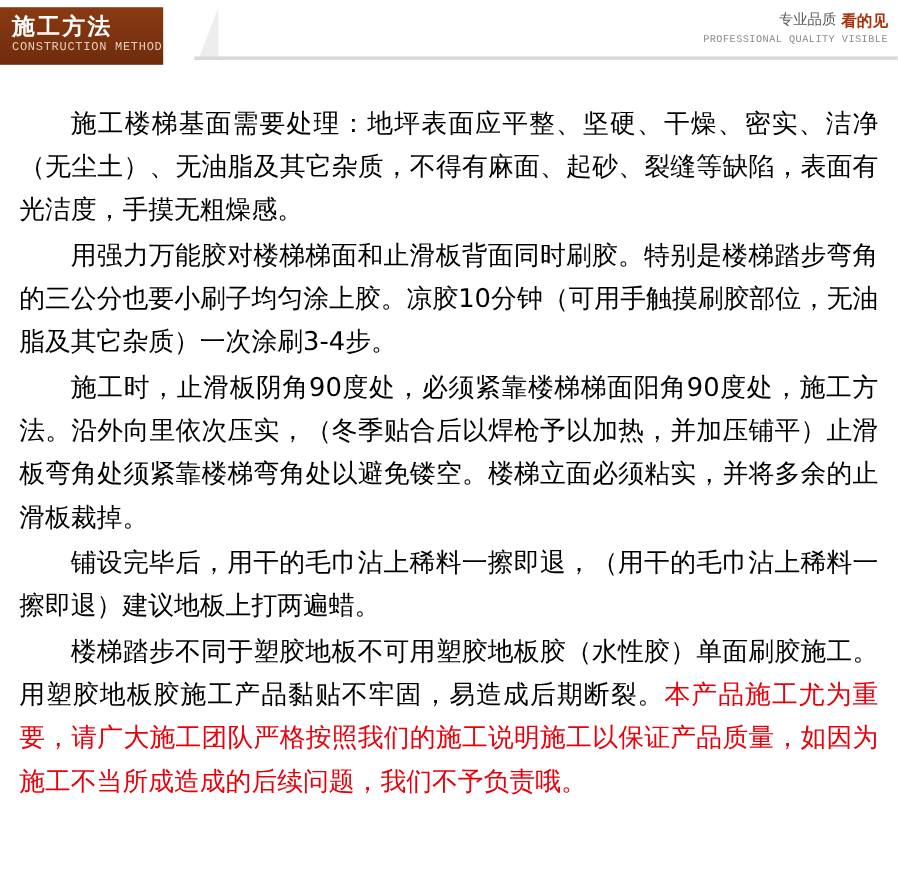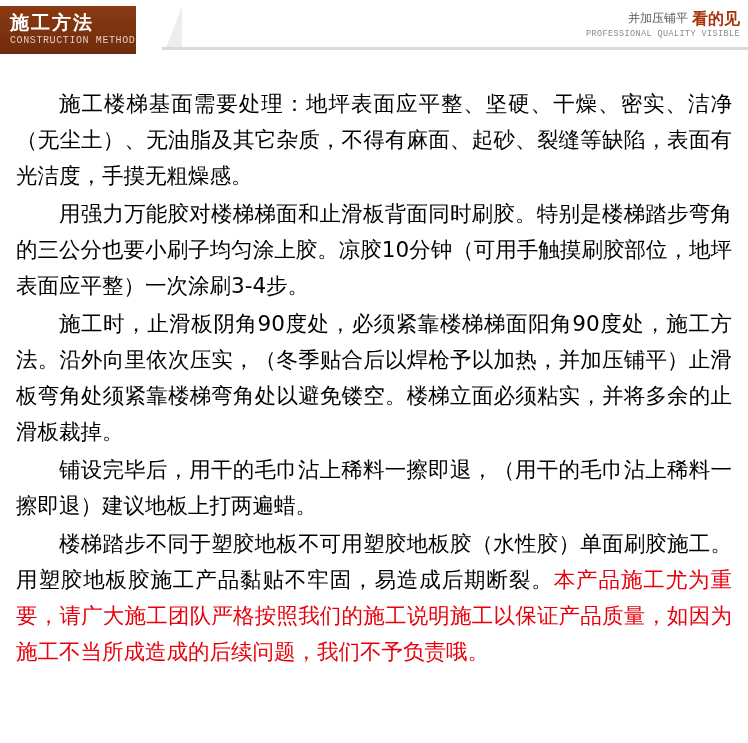--- a/index.html
+++ b/index.html
@@ -75,21 +75,21 @@
     top: 10px;
     text-align: right;
     line-height: 1.15;
   }
   .header-right .line1 {
     font-size: 12px;
     color: #5a5a5a;
   }
   .header-right .line1 .accent {
     color: #a8320c;
-    font-size: 16px;
+    font-size: 13px;
     font-weight: bold;
     vertical-align: -2px;
     margin-left: 4px;
   }
   .header-right .line2 {
     font-size: 8.5px;
     color: #8a8a8a;
     letter-spacing: 0.4px;
     font-family: Liberation Mono, monospace;
     margin-top: 2px;
@@ -119,27 +119,27 @@
 
   <div class="header">
     <div class="header-badge">
       <div class="cn">施工方法</div>
       <div class="en">CONSTRUCTION METHOD</div>
     </div>
     <div class="header-slash"></div>
     <div class="header-rule"></div>
     <div class="header-right">
       <div class="line1">
-        <span>并加压铺平</span><span class="accent">看的见</span>
+        <span>专业品质</span><span class="accent">看的见</span>
       </div>
       <div class="line2">PROFESSIONAL QUALITY VISIBLE</div>
     </div>
   </div>
 
   <div class="content">
     <p class="para">施工楼梯基面需要处理：地坪表面应平整、坚硬、干燥、密实、洁净（无尘土）、无油脂及其它杂质，不得有麻面、起砂、裂缝等缺陷，表面有光洁度，手摸无粗燥感。</p>
-    <p class="para">用强力万能胶对楼梯梯面和止滑板背面同时刷胶。特别是楼梯踏步弯角的三公分也要小刷子均匀涂上胶。凉胶10分钟（可用手触摸刷胶部位，地坪表面应平整）一次涂刷3-4步。</p>
+    <p class="para">用强力万能胶对楼梯梯面和止滑板背面同时刷胶。特别是楼梯踏步弯角的三公分也要小刷子均匀涂上胶。凉胶10分钟（可用手触摸刷胶部位，无油脂及其它杂质）一次涂刷3-4步。</p>
     <p class="para">施工时，止滑板阴角90度处，必须紧靠楼梯梯面阳角90度处，施工方法。沿外向里依次压实，（冬季贴合后以焊枪予以加热，并加压铺平）止滑板弯角处须紧靠楼梯弯角处以避免镂空。楼梯立面必须粘实，并将多余的止滑板裁掉。</p>
     <p class="para">铺设完毕后，用干的毛巾沾上稀料一擦即退，（用干的毛巾沾上稀料一擦即退）建议地板上打两遍蜡。</p>
     <p class="para"><span>楼梯踏步不同于塑胶地板不可用塑胶地板胶（水性胶）单面刷胶施工。用塑胶地板胶施工产品黏贴不牢固，易造成后期断裂。</span><span class="warn">本产品施工尤为重要，请广大施工团队严格按照我们的施工说明施工以保证产品质量，如因为施工不当所成造成的后续问题，我们不予负责哦。</span></p>
   </div>
 
 </div>
 
 </body></html>

